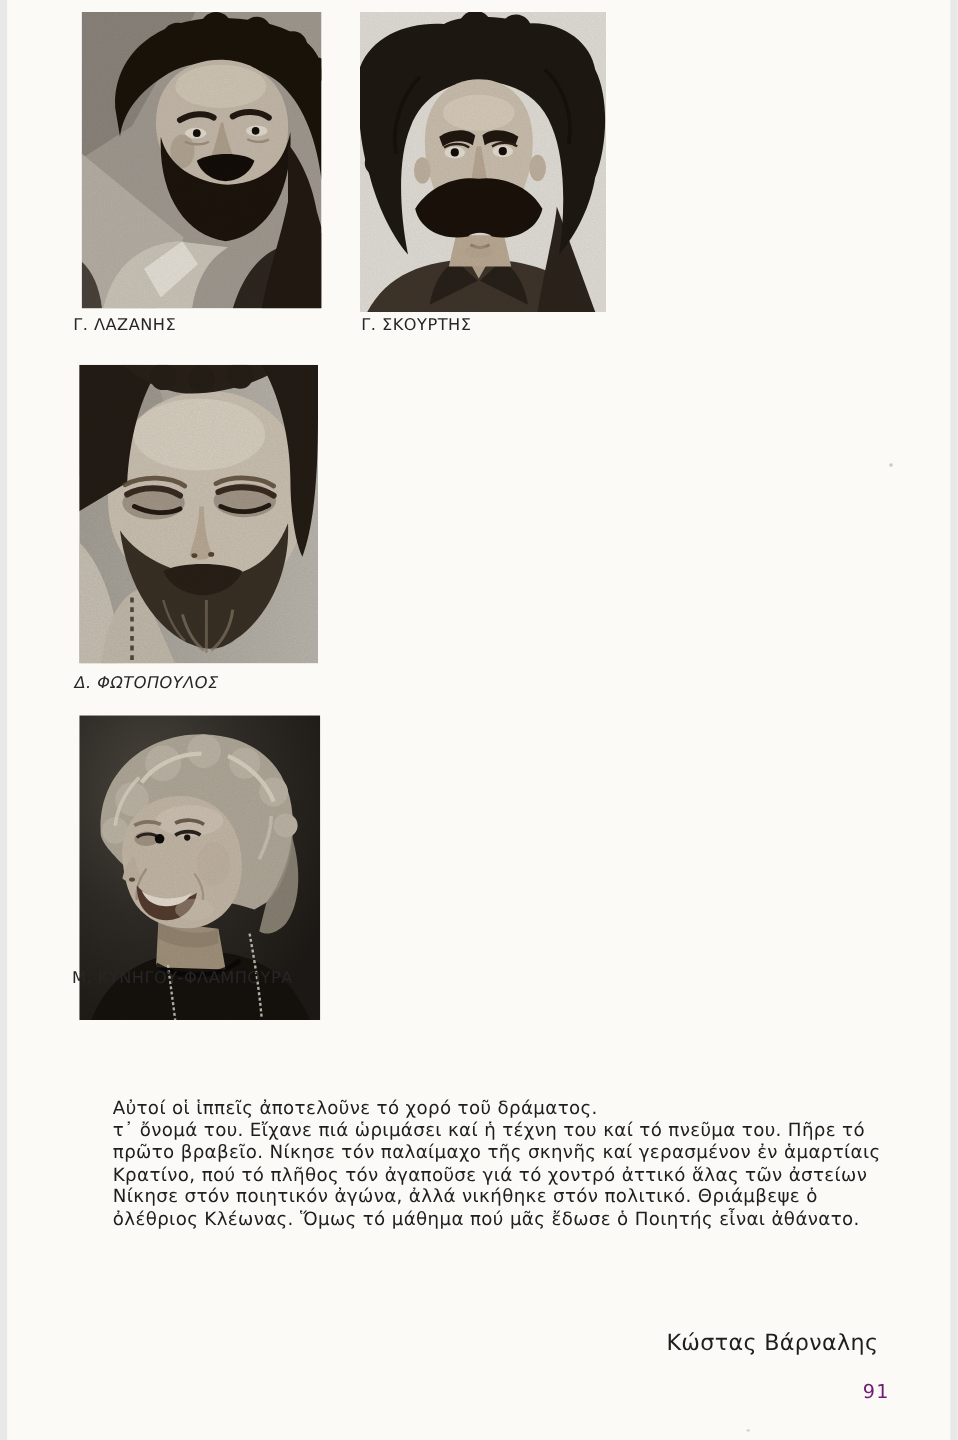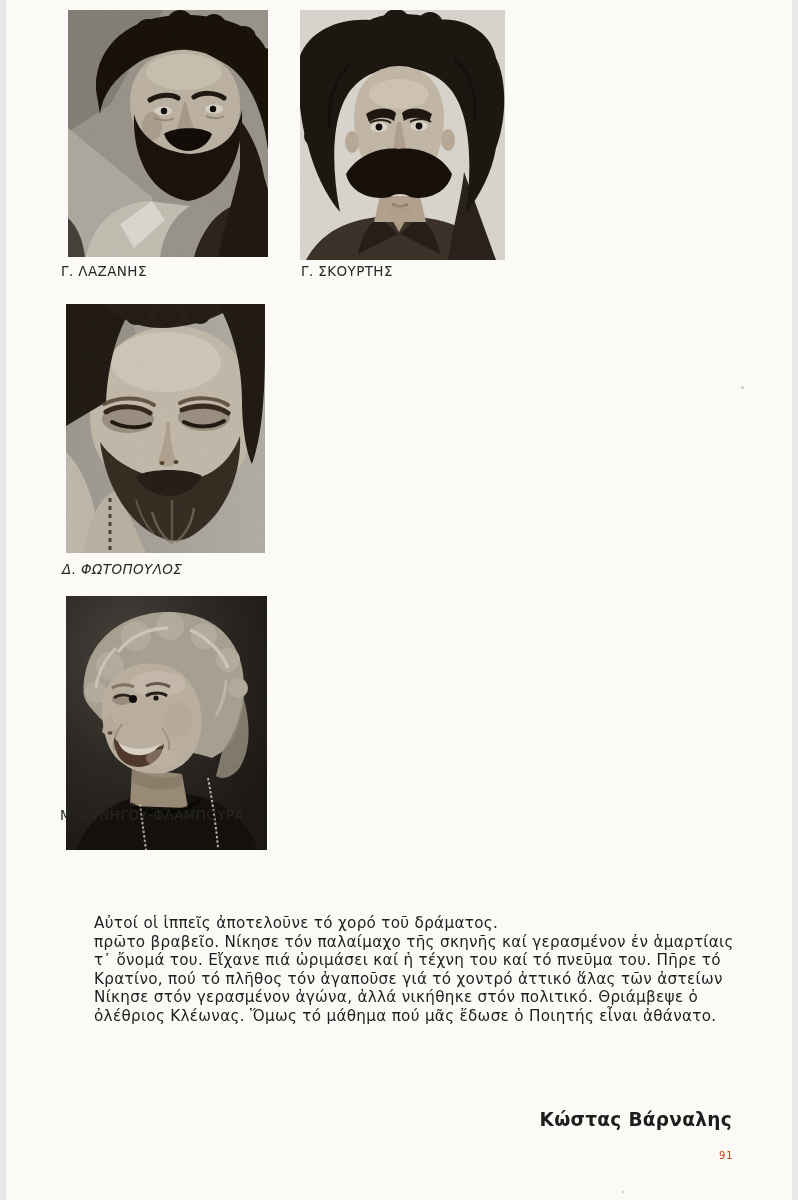--- a/index.html
+++ b/index.html
@@ -23,25 +23,25 @@
   .c2{left:295px;top:263px;}
   .c3{left:56px;top:561px;font-style:italic;}
   .c4{left:54px;top:807px;}
   .bodytext{
     position:absolute;left:55px;top:914px;
     font-size:15.2px;line-height:18.55px;letter-spacing:.3px;color:#1e1e1e;margin-left:33px;
   }
   .bodytext .line{white-space:pre;}
   .signature{
     position:absolute;top:1109px;right:60px;
-    font-size:18.5px;letter-spacing:.3px;color:#1e1e1e;white-space:nowrap;font-weight:bold;
+    font-size:18.5px;letter-spacing:.3px;color:#1e1e1e;white-space:nowrap;
   }
   .pagenum{
     position:absolute;top:1150px;left:713px;
-    font-size:10px;letter-spacing:1px;color:#c2410c;
+    font-size:16px;letter-spacing:1px;color:#701a75;
   }
   .speck{position:absolute;border-radius:50%;}
   .sp1{left:735px;top:386px;width:3px;height:3px;background:#b9b4ac;opacity:.7;}
   .sp2{left:616px;top:1191px;width:3px;height:2px;background:#c6c2ba;opacity:.7;}
 </style>
 </head>
 <body>
 
 <div class="page">
 
@@ -256,24 +256,24 @@
       <path d="M52 146 C62 154 82 155 94 148 C90 156 80 160 70 159 C60 158 55 153 52 146 Z" fill="#eae2d4"></path>
       <ellipse cx="112" cy="124" rx="14" ry="18" fill="#bfb1a0" opacity=".45"></ellipse>
       <ellipse cx="96" cy="162" rx="16" ry="9" fill="#d2c6b6" opacity=".4"></ellipse>
       <rect width="201" height="254" filter="url(#gr4)" opacity=".28" style="mix-blend-mode:multiply"></rect>
     </svg>
   </figure>
   <figcaption class="caption c4">Μ. ΚΥΝΗΓΟΥ-ΦΛΑΜΠΟΥΡΑ</figcaption>
 
   <div class="bodytext">
     <div class="line">Αὐτοί οἱ ἱππεῖς ἀποτελοῦνε τό χορό τοῦ δράματος.</div>
+    <div class="line">τ᾿ ὄνομά του. Εἴχανε πιά ὡριμάσει καί ἡ τέχνη του καί τό πνεῦμα του. Πῆρε τό</div>
     <div class="line">πρῶτο βραβεῖο. Νίκησε τόν παλαίμαχο τῆς σκηνῆς καί γερασμένον ἐν ἁμαρτίαις</div>
-    <div class="line">τ᾿ ὄνομά του. Εἴχανε πιά ὡριμάσει καί ἡ τέχνη του καί τό πνεῦμα του. Πῆρε τό</div>
     <div class="line">Κρατίνο, πού τό πλῆθος τόν ἀγαποῦσε γιά τό χοντρό ἀττικό ἅλας τῶν ἀστείων</div>
-    <div class="line">Νίκησε στόν γερασμένον ἀγώνα, ἀλλά νικήθηκε στόν πολιτικό. Θριάμβεψε ὁ</div>
+    <div class="line">Νίκησε στόν ποιητικόν ἀγώνα, ἀλλά νικήθηκε στόν πολιτικό. Θριάμβεψε ὁ</div>
     <div class="line">ὀλέθριος Κλέωνας. Ὅμως τό μάθημα πού μᾶς ἔδωσε ὁ Ποιητής εἶναι ἀθάνατο.</div>
   </div>
 
   <div class="signature">Κώστας Βάρναλης</div>
   <div class="pagenum">91</div>
 
   <div class="speck sp1"></div>
   <div class="speck sp2"></div>
 </div>
 

